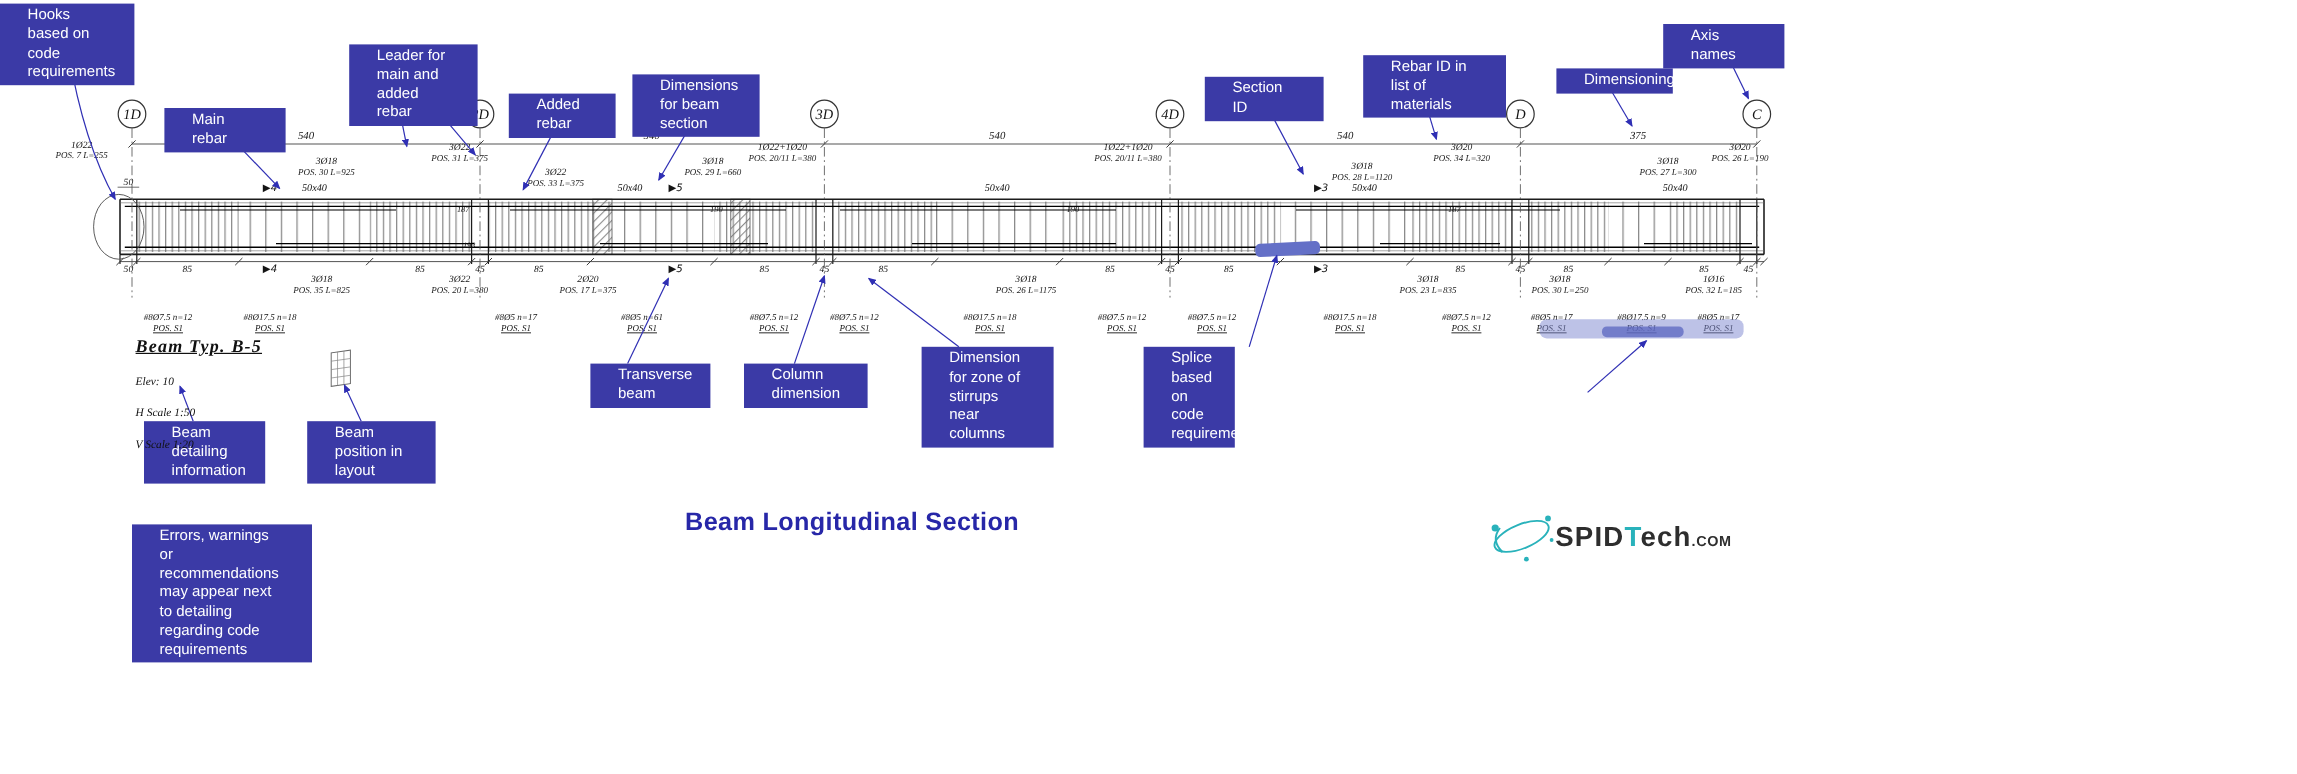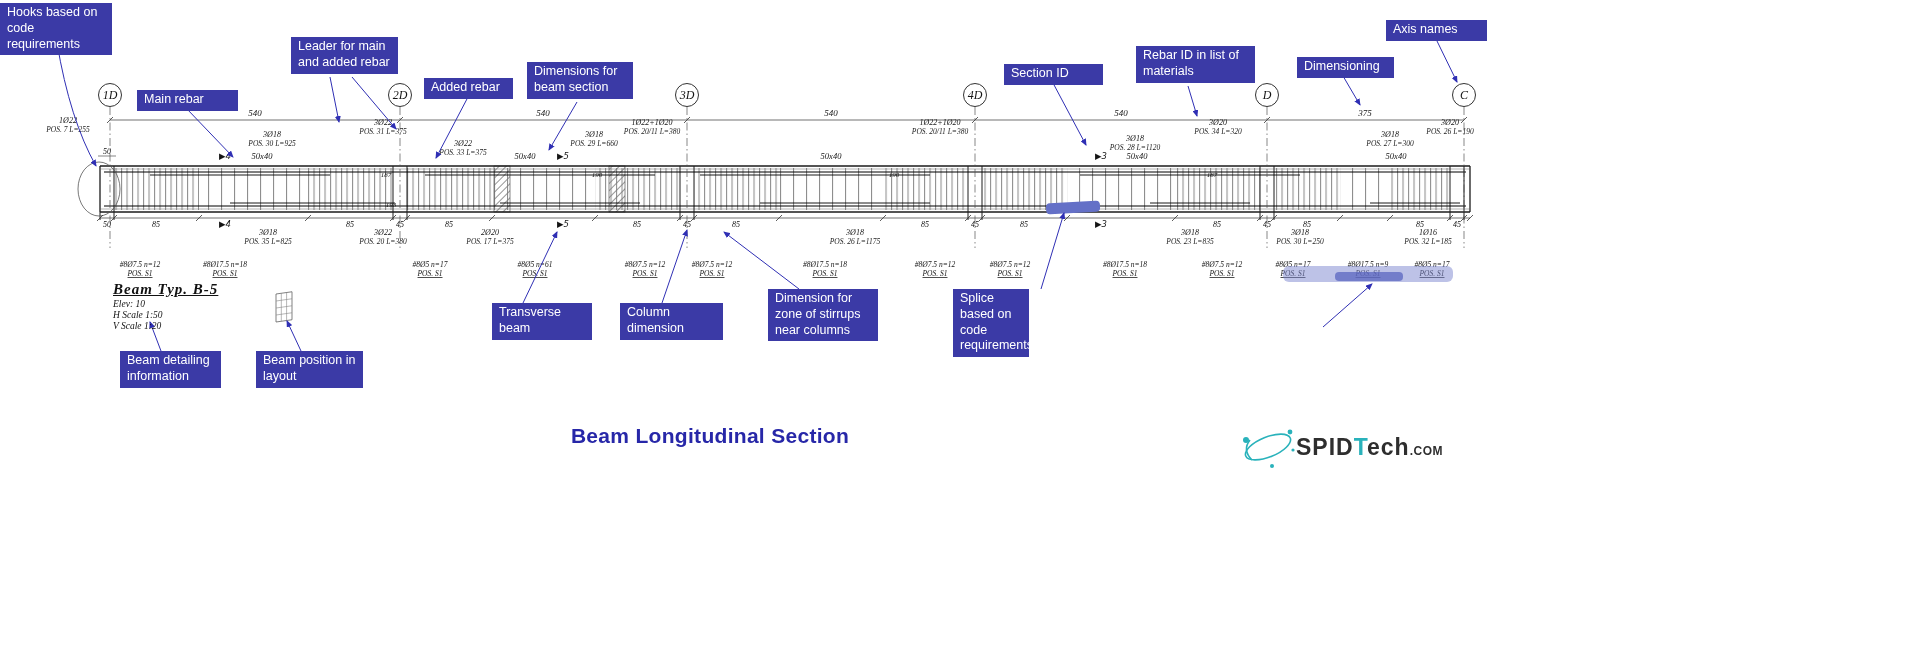--- a/index.html
+++ b/index.html
@@ -9,25 +9,25 @@
   text.axis{font-size:12px;}
   text.dim{font-size:9px;}
   text.dim8{font-size:8px;}
   text.rb{font-size:8px;}
   text.rb2{font-size:7.5px;fill:#222;}
   text.sec{font-size:8.5px;}
   text.cut{font-size:8.5px;font-family:"DejaVu Sans",sans-serif;}
   text.inn{font-size:7px;}
   text.st{font-size:7.5px;}
   text.spos{font-size:7.5px;text-decoration:underline;}
-  .ann{position:absolute;background:#3b3aa6;color:#fff;font-size:12.5px;line-height:1.26;padding:2px 7px 3px;box-sizing:border-box;}
+  .ann{position:absolute;background:#3b3aa6;color:#fff;font-size:12.5px;line-height:1.26;padding:2px 23px 3px;box-sizing:border-box;}
   .title{position:absolute;left:520px;top:424px;width:380px;text-align:center;color:#2727a8;font-weight:bold;font-size:21px;letter-spacing:0.3px;}
   .detail{position:absolute;left:113px;top:281px;color:#111;font-family:"Liberation Serif","DejaVu Serif",serif;font-style:italic;}
   .detail .nm{font-size:15px;font-weight:bold;text-decoration:underline;letter-spacing:1px;}
-  .detail .ln{font-size:9.5px;margin-top:1px;}
+  .detail .ln{font-size:9.5px;margin-top:16px;}
   .logo{position:absolute;left:1238px;top:420px;display:flex;align-items:center;}
   .logo .txt{font-weight:bold;color:#2e2e2e;font-size:23px;letter-spacing:1px;white-space:nowrap;}
   .logo .teal{color:#29b2bb;}
   .logo .com{font-size:12px;letter-spacing:0.5px;}
 </style>
 </head>
 <body>
 
 <div class="canvas">
 
@@ -263,20 +263,21 @@
 <div class="ann" style="left:1004px;top:64px;width:99px">Section ID</div>
 <div class="ann" style="left:1136px;top:46px;width:119px">Rebar ID in list of materials</div>
 <div class="ann" style="left:1297px;top:57px;width:97px">Dimensioning</div>
 <div class="ann" style="left:1386px;top:20px;width:101px">Axis names</div>
 <div class="ann" style="left:492px;top:303px;width:100px">Transverse beam</div>
 <div class="ann" style="left:620px;top:303px;width:103px">Column dimension</div>
 <div class="ann" style="left:768px;top:289px;width:110px">Dimension for zone of stirrups near columns</div>
 <div class="ann" style="left:953px;top:289px;width:76px">Splice based on code requirements</div>
 <div class="ann" style="left:120px;top:351px;width:101px">Beam detailing information</div>
 <div class="ann" style="left:256px;top:351px;width:107px">Beam position in layout</div>
+<div class="ann" style="left:110px;top:437px;width:150px">Errors, warnings or recommendations may appear next to detailing regarding code requirements</div>
 
 <div class="detail">
   <div class="nm">Beam Typ. B-5</div>
   <div class="ln">Elev: 10</div>
   <div class="ln">H Scale 1:50</div>
   <div class="ln">V Scale 1:20</div>
 </div>
 
 <div class="title">Beam Longitudinal Section</div>
 

